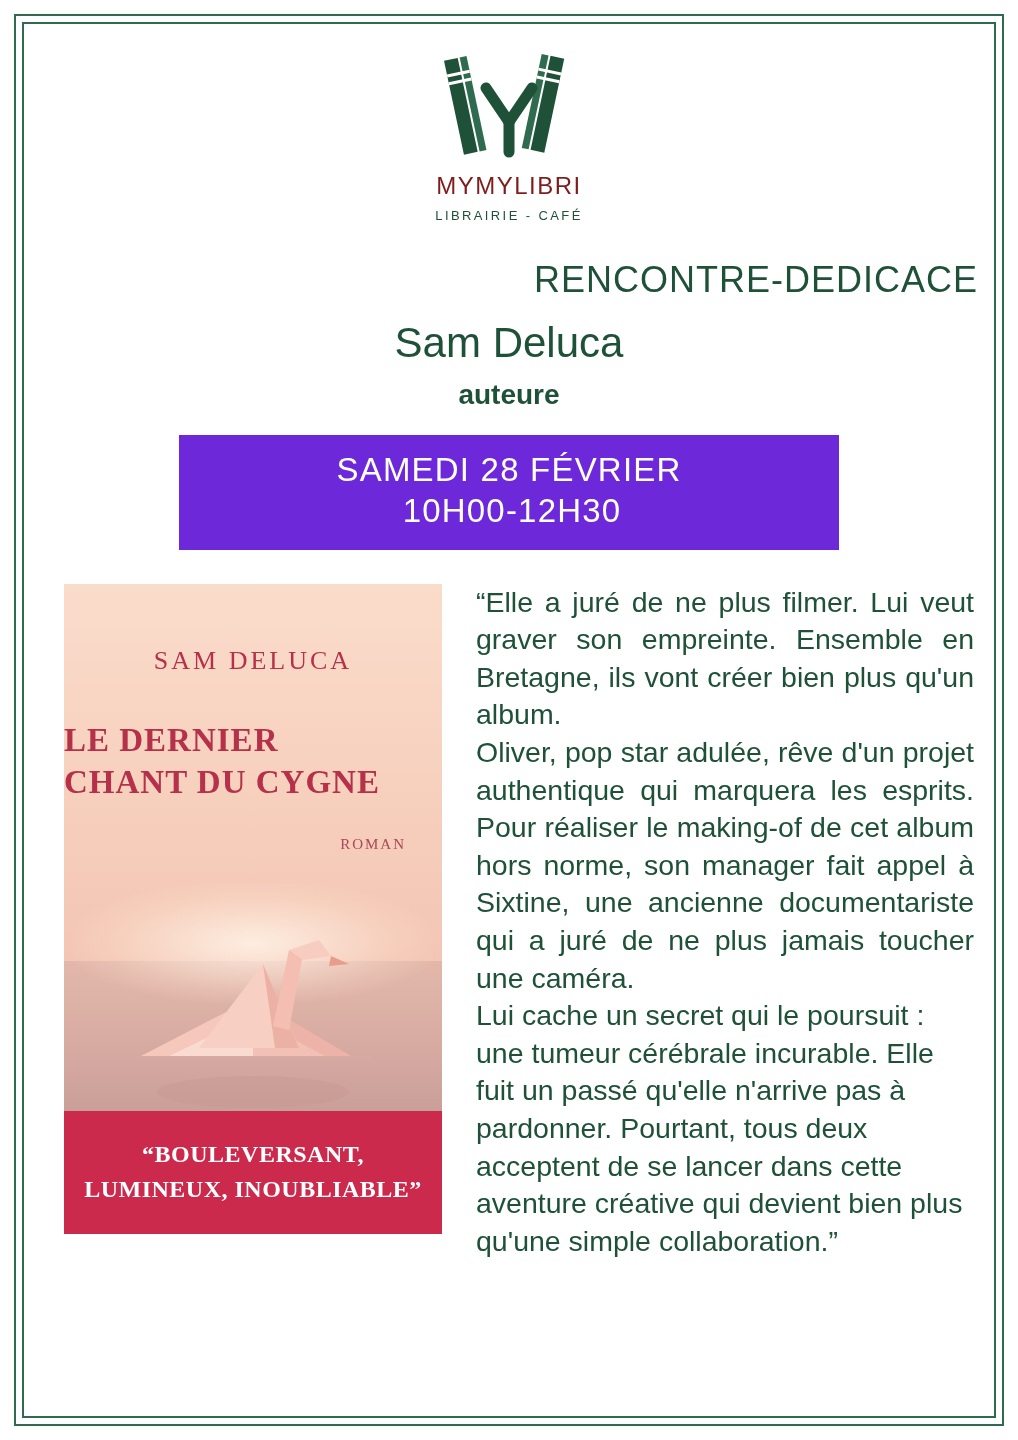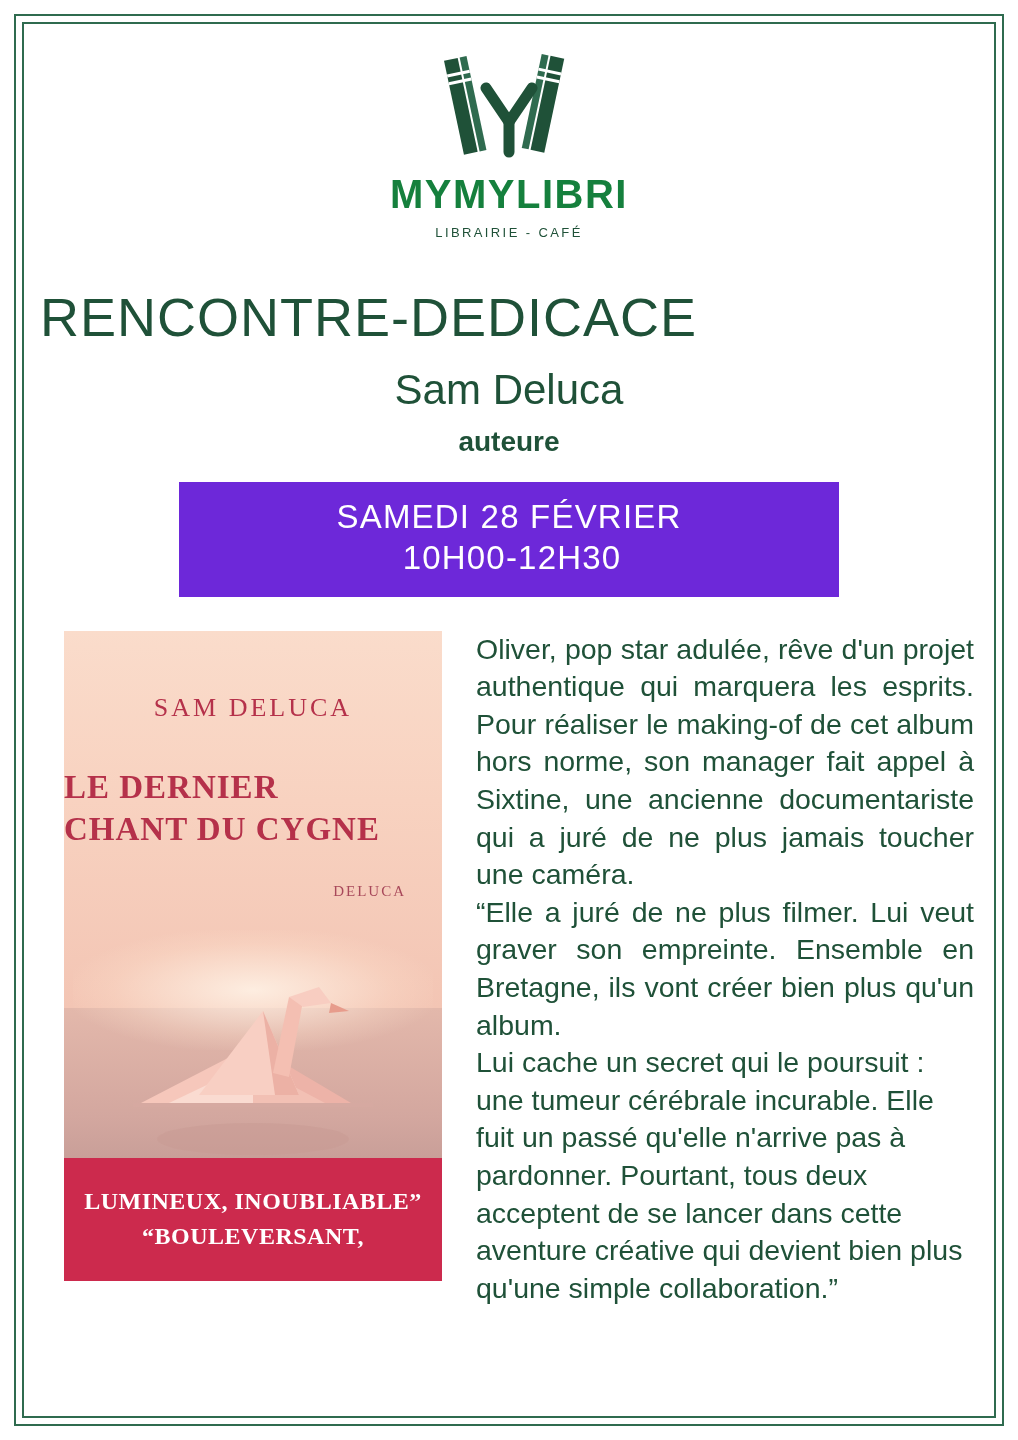--- a/index.html
+++ b/index.html
@@ -52,38 +52,38 @@
     padding-top: 14px;
   }
   .logo-mark {
     display: block;
     margin: 0 auto;
     width: 150px;
     height: 118px;
   }
   .logo-name {
     margin-top: 6px;
-    font-size: 40px;
+    font-size: 24px;
     letter-spacing: 1.5px;
-    color: #15803d;
+    color: #7f1d1d;
     font-family: "Liberation Sans", sans-serif;
-    font-weight: 700;
+    font-weight: 400;
   }
   .logo-sub {
     margin-top: 8px;
     font-size: 13px;
     letter-spacing: 2.4px;
     color: #1f5138;
   }
 
   
   .event-title {
-    text-align: left;
-    margin-top: 46px;
-    font-size: 54px;
+    text-align: right;
+    margin-top: 36px;
+    font-size: 36px;
     letter-spacing: 1px;
     color: #1f5138;
     font-weight: 400;
   }
   .author-name {
     text-align: center;
     margin-top: 18px;
     font-size: 42px;
     color: #1f5138;
     font-weight: 400;
@@ -285,21 +285,21 @@
         <div class="book-cover">
           <div class="cover-sky"></div>
           <div class="cover-water"></div>
           <div class="cover-glow"></div>
 
           <div class="cover-author">SAM DELUCA</div>
           <div class="cover-title">
             <div>LE DERNIER</div>
             <div>CHANT DU CYGNE</div>
           </div>
-          <div class="cover-genre">DELUCA</div>
+          <div class="cover-genre">ROMAN</div>
 
           <div class="swan-wrap">
             <svg viewBox="0 0 300 220" width="300" height="220">
 
               <ellipse cx="150" cy="186" rx="96" ry="16" fill="#c99a93" opacity="0.55"></ellipse>
 
               <polygon points="38,150 150,92 150,150" fill="#f6c7bb"></polygon>
               <polygon points="150,150 150,92 248,150" fill="#edb3a8"></polygon>
               <polygon points="66,150 150,110 150,150" fill="#fadbd1"></polygon>
               <polygon points="150,150 150,112 222,150" fill="#f2c0b4"></polygon>
@@ -311,28 +311,28 @@
 
               <polygon points="186,44 216,34 228,50 200,54" fill="#f8cdc1"></polygon>
               <polygon points="228,50 246,58 226,60" fill="#e79c8c"></polygon>
 
               <rect x="30" y="150" width="240" height="4" fill="#d7aaa2" opacity="0.6"></rect>
             </svg>
           </div>
 
           <div class="cover-band">
             <div>
+              <div>“BOULEVERSANT,</div>
               <div>LUMINEUX, INOUBLIABLE”</div>
-              <div>“BOULEVERSANT,</div>
             </div>
           </div>
         </div>
       </div>
 
       <div class="text-col synopsis">
+        <p>“Elle a juré de ne plus filmer. Lui veut graver son empreinte. Ensemble en Bretagne, ils vont créer bien plus qu'un album.</p>
         <p>Oliver, pop star adulée, rêve d'un projet authentique qui marquera les esprits. Pour réaliser le making-of de cet album hors norme, son manager fait appel à Sixtine, une ancienne documentariste qui a juré de ne plus jamais toucher une caméra.</p>
-        <p>“Elle a juré de ne plus filmer. Lui veut graver son empreinte. Ensemble en Bretagne, ils vont créer bien plus qu'un album.</p>
         <p class="last">Lui cache un secret qui le poursuit : une tumeur cérébrale incurable. Elle fuit un passé qu'elle n'arrive pas à pardonner. Pourtant, tous deux acceptent de se lancer dans cette aventure créative qui devient bien plus qu'une simple collaboration.”</p>
       </div>
 
     </div>
   </div>
 </div>
 
 </body></html>

